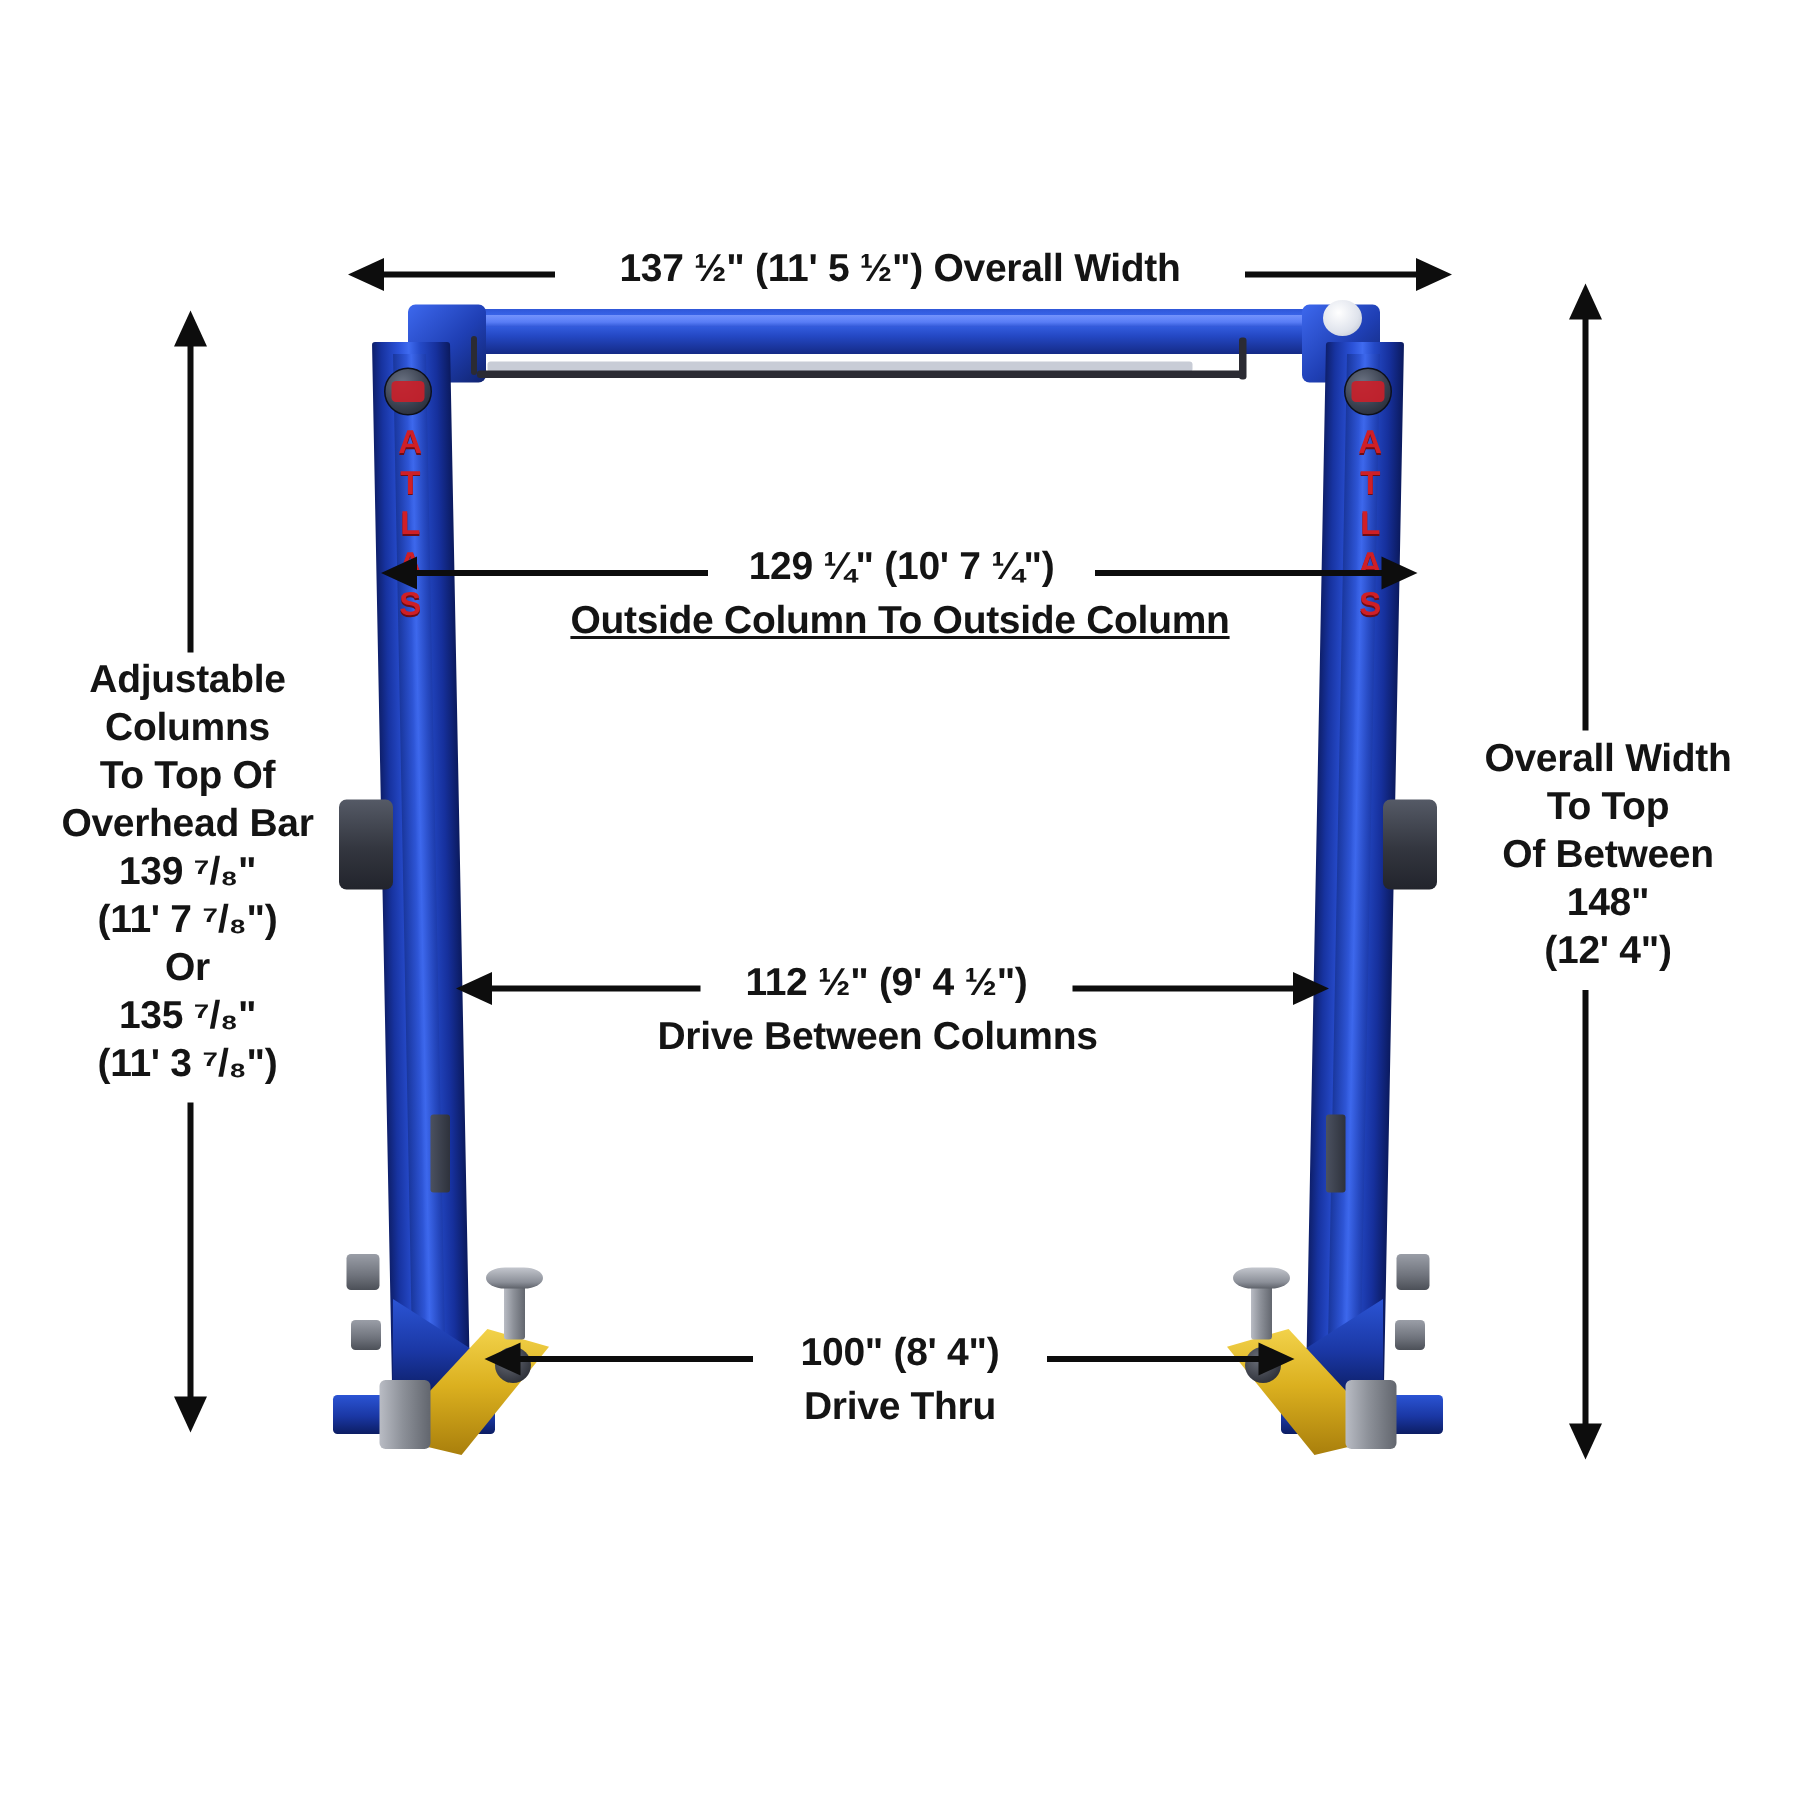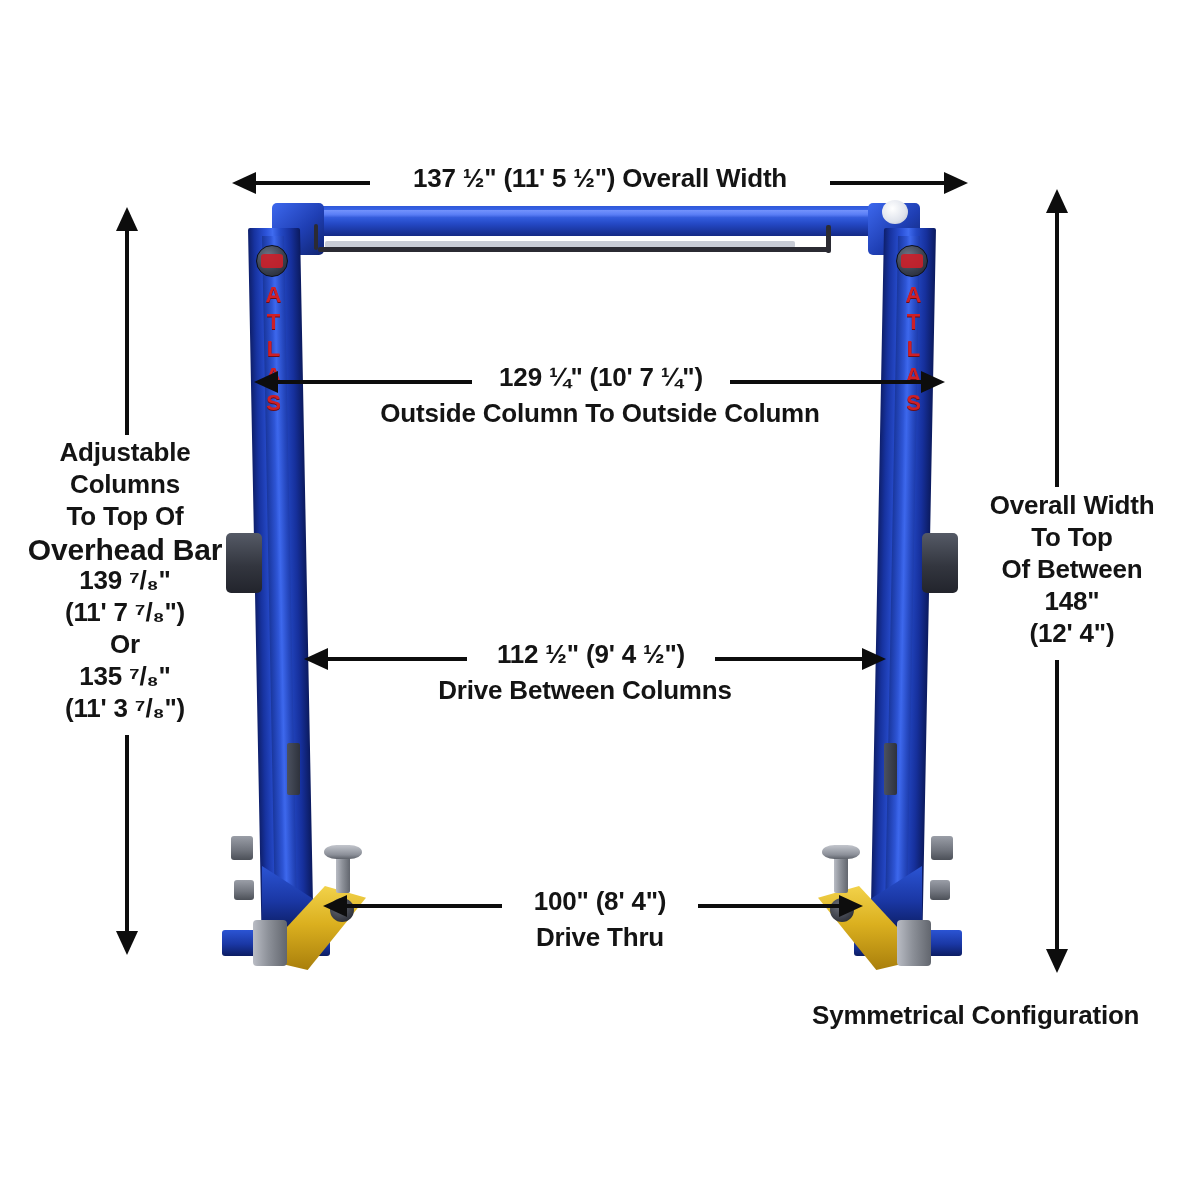--- a/index.html
+++ b/index.html
@@ -235,21 +235,21 @@
     <div class="hline" style="left:830px; top:181px; width:115px;"></div>
     <div class="arrow-r" style="left:944px; top:172px;"></div>
   </div>
 
   <div>
     <div class="arrow-l" style="left:254px; top:371px;"></div>
     <div class="hline" style="left:277px; top:380px; width:195px;"></div>
     <div class="txt center" style="left:472px; top:362px; width:258px; font-size:26px;">129 ¼" (10' 7 ¼")</div>
     <div class="hline" style="left:730px; top:380px; width:192px;"></div>
     <div class="arrow-r" style="left:921px; top:371px;"></div>
-    <div class="txt center" style="left:300px; top:398px; width:600px; font-size:26px;">Outside Column To Outside Column</div>
+    <div class="txt center" style="left:300px; top:398px; width:600px; font-size:26px;text-decoration:underline;">Outside Column To Outside Column</div>
   </div>
 
   <div>
     <div class="arrow-l" style="left:304px; top:648px;"></div>
     <div class="hline" style="left:327px; top:657px; width:140px;"></div>
     <div class="txt center" style="left:467px; top:639px; width:248px; font-size:26px;">112 ½" (9' 4 ½")</div>
     <div class="hline" style="left:715px; top:657px; width:148px;"></div>
     <div class="arrow-r" style="left:862px; top:648px;"></div>
     <div class="txt center" style="left:330px; top:675px; width:510px; font-size:26px;">Drive Between Columns</div>
   </div>
@@ -265,36 +265,35 @@
 
   <div>
     <div class="arrow-u" style="left:116px; top:207px;"></div>
     <div class="vline" style="left:125px; top:230px; height:205px;"></div>
     <div class="vline" style="left:125px; top:735px; height:197px;"></div>
     <div class="arrow-d" style="left:116px; top:931px;"></div>
 
     <div class="txt center" style="left:20px; top:437px; width:210px; font-size:26px;">Adjustable</div>
     <div class="txt center" style="left:20px; top:469px; width:210px; font-size:26px;">Columns</div>
     <div class="txt center" style="left:20px; top:501px; width:210px; font-size:26px;">To Top Of</div>
-    <div class="txt center" style="left:12px; top:533px; width:226px; font-size:30px;">Overhead Bar</div>
+    <div class="txt center" style="left:12px; top:533px; width:226px; font-size:26px;">Overhead Bar</div>
     <div class="txt center" style="left:20px; top:565px; width:210px; font-size:26px;">139 ⁷/₈"</div>
     <div class="txt center" style="left:20px; top:597px; width:210px; font-size:26px;">(11' 7 ⁷/₈")</div>
     <div class="txt center" style="left:20px; top:629px; width:210px; font-size:26px;">Or</div>
     <div class="txt center" style="left:20px; top:661px; width:210px; font-size:26px;">135 ⁷/₈"</div>
     <div class="txt center" style="left:20px; top:693px; width:210px; font-size:26px;">(11' 3 ⁷/₈")</div>
   </div>
 
   <div>
     <div class="arrow-u" style="left:1046px; top:189px;"></div>
     <div class="vline" style="left:1055px; top:212px; height:275px;"></div>
     <div class="vline" style="left:1055px; top:660px; height:290px;"></div>
     <div class="arrow-d" style="left:1046px; top:949px;"></div>
 
     <div class="txt center" style="left:962px; top:490px; width:220px; font-size:26px;">Overall Width</div>
     <div class="txt center" style="left:962px; top:522px; width:220px; font-size:26px;">To Top</div>
     <div class="txt center" style="left:962px; top:554px; width:220px; font-size:26px;">Of Between</div>
     <div class="txt center" style="left:962px; top:586px; width:220px; font-size:26px;">148"</div>
     <div class="txt center" style="left:962px; top:618px; width:220px; font-size:26px;">(12' 4")</div>
   </div>
 
-  <div class="txt" style="left:812px; top:1000px; font-size:26px;">Symmetrical Configuration</div>
 
 </div>
 
 </body></html>

